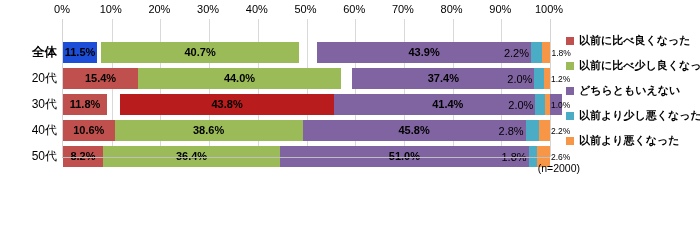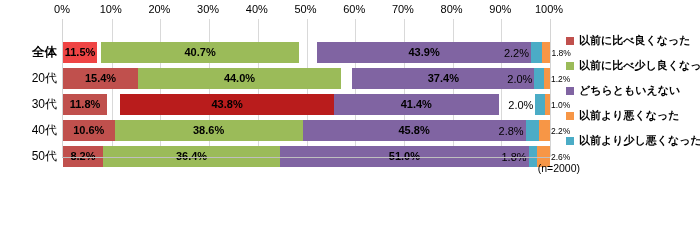--- a/index.html
+++ b/index.html
@@ -180,21 +180,21 @@
       <div class="gridline" style="left: 97.4px;"></div>
       <div class="gridline" style="left: 146.1px;"></div>
       <div class="gridline" style="left: 194.8px;"></div>
       <div class="gridline" style="left: 243.5px;"></div>
       <div class="gridline" style="left: 292.2px;"></div>
       <div class="gridline" style="left: 340.9px;"></div>
       <div class="gridline" style="left: 389.6px;"></div>
       <div class="gridline" style="left: 438.3px;"></div>
       <div class="row" style="top: 6px;">
         <div class="row-label bold">全体</div>
-        <div class="bar" style="left: 0px; width: 34px; background: #ef4444;">
+        <div class="bar" style="left: 0px; width: 34px; background: #1d4ed8;">
           <span class="seg-label">11.5%</span>
         </div>
         <div class="bar" style="left: 38px; width: 198.209px; background: rgb(155, 187, 89);">
           <span class="seg-label">40.7%</span>
         </div>
         <div class="bar" style="left: 254.214px; width: 213.793px; background: rgb(128, 100, 162);">
           <span class="seg-label">43.9%</span>
         </div>
         <div class="bar" style="left: 468.007px; width: 10.714px; background: rgb(75, 172, 198);"></div>
         <div class="outside-label " style="left: 436.007px; width: 30px; justify-content: flex-end; font-size: 11px;">2.2%</div>
@@ -218,21 +218,21 @@
         <div class="outside-label" style="left: 488px;">1.2%</div>
       </div>
       <div class="row" style="top: 58px;">
         <div class="row-label">30代</div>
         <div class="bar" style="left: 0px; width: 44px; background: rgb(192, 80, 77);">
           <span class="seg-label">11.8%</span>
         </div>
         <div class="bar" style="left: 57.466px; width: 213.306px; background: #b91c1c;">
           <span class="seg-label">43.8%</span>
         </div>
-        <div class="bar" style="left: 270.772px; width: 165px; background: rgb(128, 100, 162);">
+        <div class="bar" style="left: 270.772px; width: 228px; background: rgb(128, 100, 162);">
           <span class="seg-label">41.4%</span>
         </div>
         <div class="bar" style="left: 472.39px; width: 9.74px; background: rgb(75, 172, 198);"></div>
         <div class="outside-label " style="left: 440.39px; width: 30px; justify-content: flex-end; font-size: 11px;">2.0%</div>
         <div class="bar" style="left: 482.13px; width: 4.87px; background: rgb(247, 150, 70);"></div>
         <div class="outside-label" style="left: 488px;">1.0%</div>
       </div>
       <div class="row" style="top: 84px;">
         <div class="row-label">40代</div>
         <div class="bar" style="left: 0px; width: 51.622px; background: rgb(192, 80, 77);">
@@ -278,22 +278,22 @@
       </div>
       <div class="legend-item">
         <span class="legend-swatch" style="background: rgb(155, 187, 89);"></span>
         <span class="legend-text">以前に比べ少し良くなった</span>
       </div>
       <div class="legend-item">
         <span class="legend-swatch" style="background: rgb(128, 100, 162);"></span>
         <span class="legend-text">どちらともいえない</span>
       </div>
       <div class="legend-item">
+        <span class="legend-swatch" style="background: rgb(75, 172, 198);"></span>
+        <span class="legend-text">以前より少し悪くなった</span>
+      </div>
+      <div class="legend-item">
         <span class="legend-swatch" style="background: rgb(247, 150, 70);"></span>
         <span class="legend-text">以前より悪くなった</span>
       </div>
-      <div class="legend-item">
-        <span class="legend-swatch" style="background: rgb(75, 172, 198);"></span>
-        <span class="legend-text">以前より少し悪くなった</span>
-      </div>
     </div>
 
 </div>
 
 </body></html>

